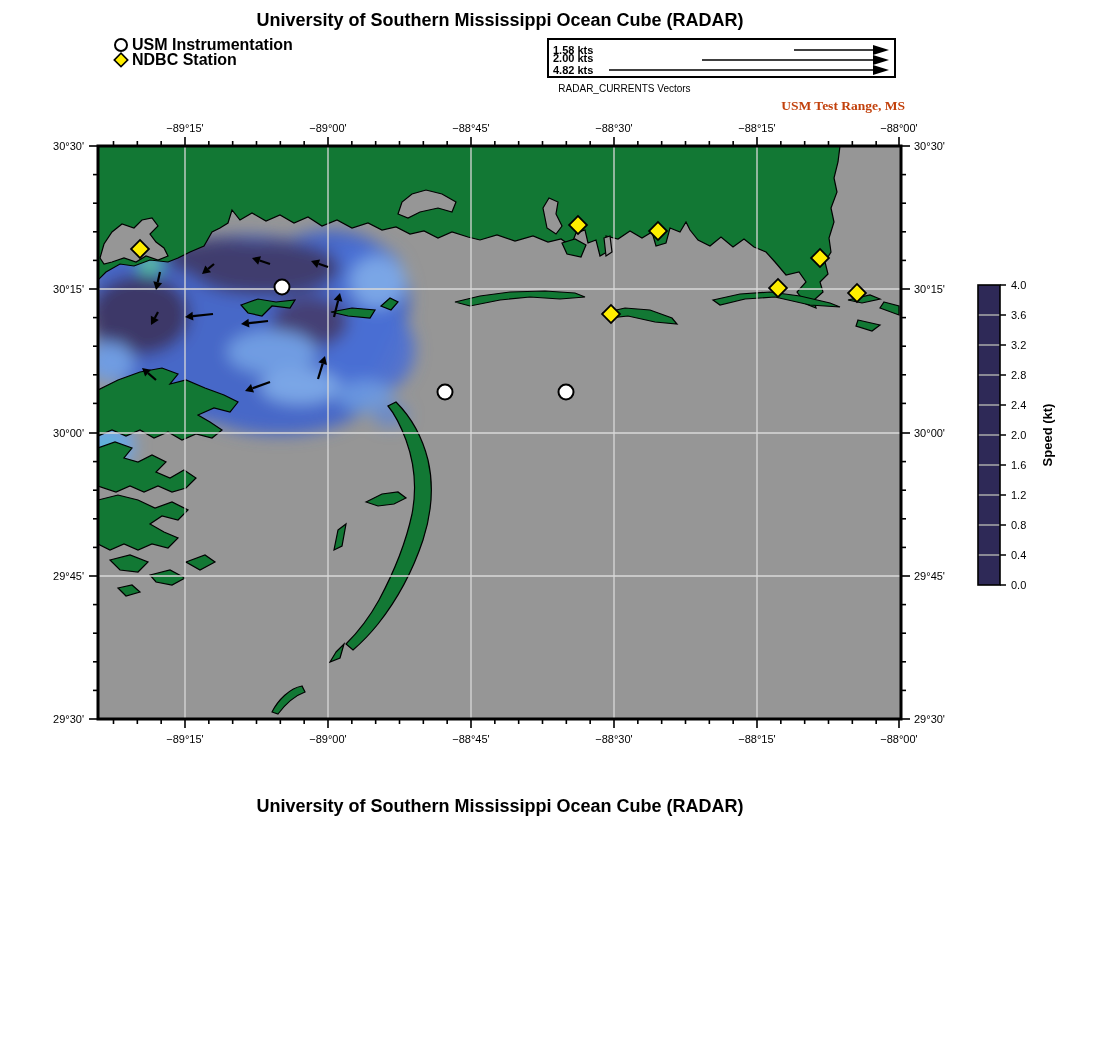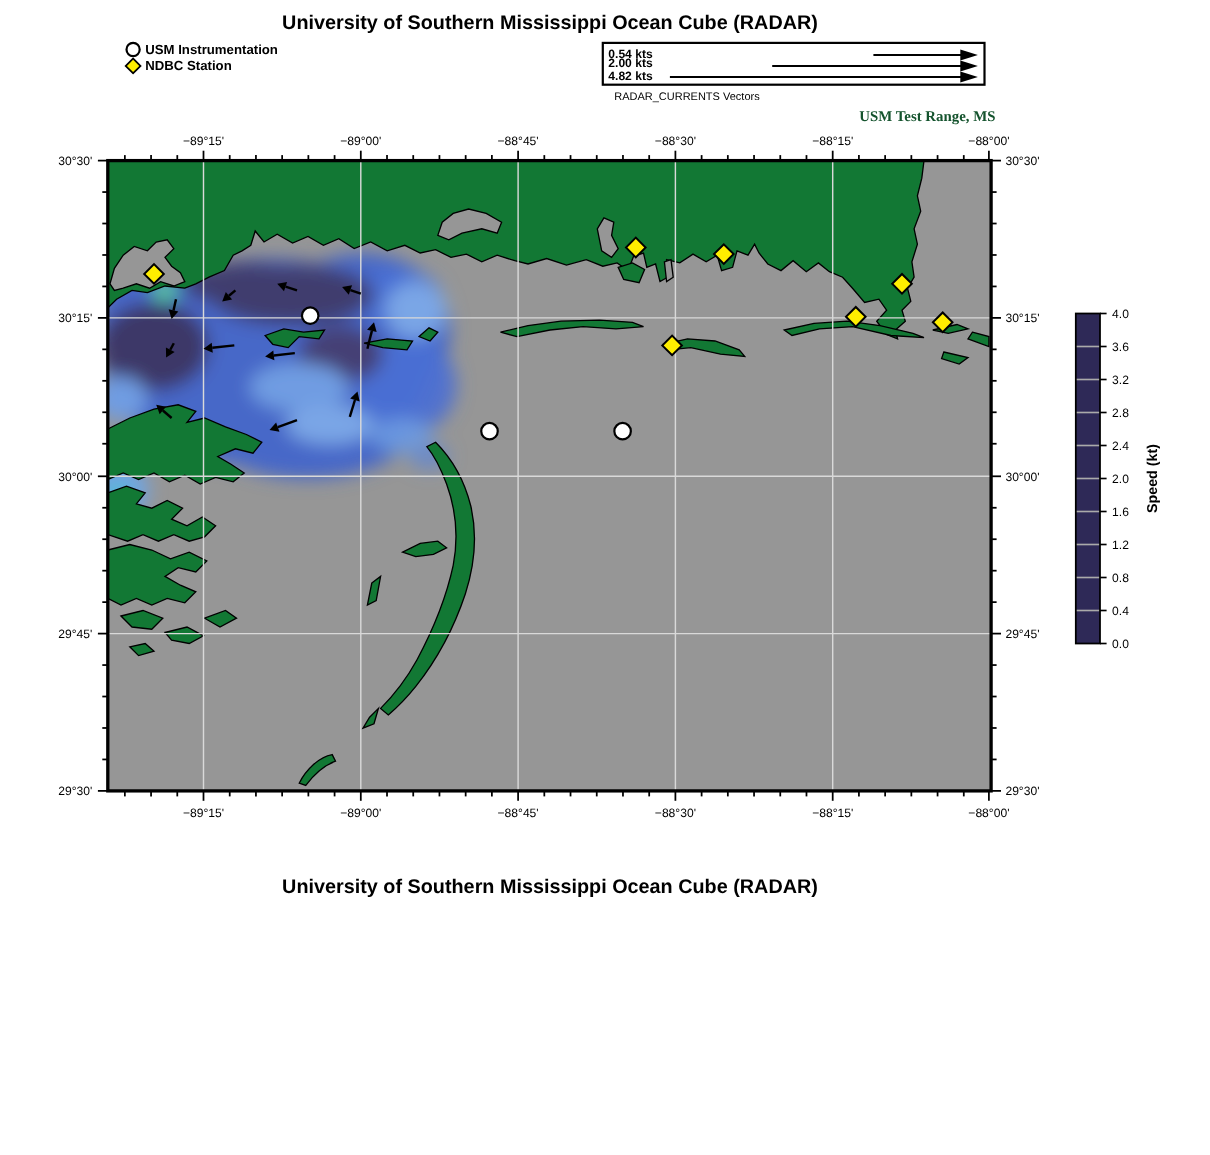--- a/index.html
+++ b/index.html
@@ -4,24 +4,24 @@
 <style>
   html,body{margin:0;padding:0;background:#ffffff;}
   #canvas{position:relative;width:1100px;height:1044px;background:#ffffff;overflow:hidden;
           font-family:"Liberation Sans",sans-serif;}
   .abs{position:absolute;}
   #top-title{left:0;top:10px;width:1000px;text-align:center;font-size:18px;font-weight:bold;color:#000;}
   #bottom-title{left:0;top:796px;width:1000px;text-align:center;font-size:18px;font-weight:bold;color:#000;}
   #subtitle{left:100px;top:98px;width:800px;text-align:center;font-family:"Liberation Serif",serif;
             font-size:17px;font-weight:bold;color:#000;}
   #range-label{left:650px;top:98px;width:255px;text-align:right;font-family:"Liberation Serif",serif;
-               font-size:13.5px;font-weight:bold;color:#14532d;}
+               font-size:13.5px;font-weight:bold;color:#c2410c;}
   #legend{left:112px;top:37px;}
   .legend-row{display:flex;align-items:center;height:15px;}
-  .legend-row span{font-size:12px;font-weight:bold;color:#000;margin-left:2px;}
+  .legend-row span{font-size:16px;font-weight:bold;color:#000;margin-left:2px;}
   #scale-box{left:547px;top:38px;width:349px;height:40px;border:2px solid #000;background:#fff;box-sizing:border-box;}
   .scale-label{position:absolute;left:4px;font-size:11px;font-weight:bold;color:#000;line-height:11px;}
   #scale-caption{left:547px;top:83px;width:155px;text-align:center;font-size:10px;font-weight:normal;color:#000;}
   svg text{fill:#000;}
   .tick-label{font-size:11px;font-family:"Liberation Sans",sans-serif;}
   .cb-label{font-size:11px;font-family:"Liberation Sans",sans-serif;}
   .cb-title{font-size:13px;font-weight:bold;font-family:"Liberation Sans",sans-serif;}
 </style>
 </head>
 <body>
@@ -39,21 +39,21 @@
     </div>
     <div class="legend-row">
       <svg width="18" height="16">
         <rect x="4.2" y="3.2" width="9.5" height="9.5" transform="rotate(45 9 8)" fill="#ffee00" stroke="#000000" stroke-width="1.6"></rect>
       </svg>
       <span>NDBC Station</span>
     </div>
   </div>
 
   <div class="abs" id="scale-box">
-    <span class="scale-label" style="top:5px;">0.54 kts</span>
+    <span class="scale-label" style="top:5px;">1.58 kts</span>
     <span class="scale-label" style="top:13px;">2.00 kts</span>
     <span class="scale-label" style="top:25px;">4.82 kts</span>
     <svg id="scale-arrows" width="345" height="36" style="position:absolute;left:0;top:0;">
         <line x1="245" y1="10" x2="328" y2="10" stroke="#000" stroke-width="1.6"></line>
         <polygon points="340,10 324,5 324,15" fill="#000"></polygon>
         <line x1="153" y1="20" x2="328" y2="20" stroke="#000" stroke-width="1.6"></line>
         <polygon points="340,20 324,15 324,25" fill="#000"></polygon>
         <line x1="60" y1="30" x2="328" y2="30" stroke="#000" stroke-width="1.6"></line>
         <polygon points="340,30 324,25 324,35" fill="#000"></polygon>
       </svg>

